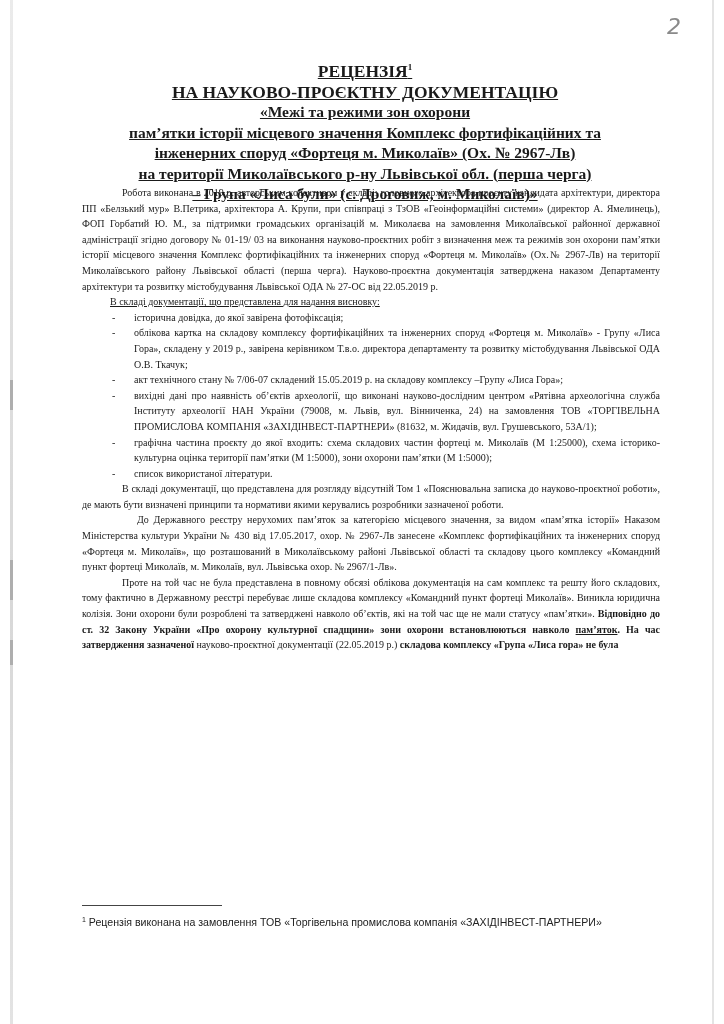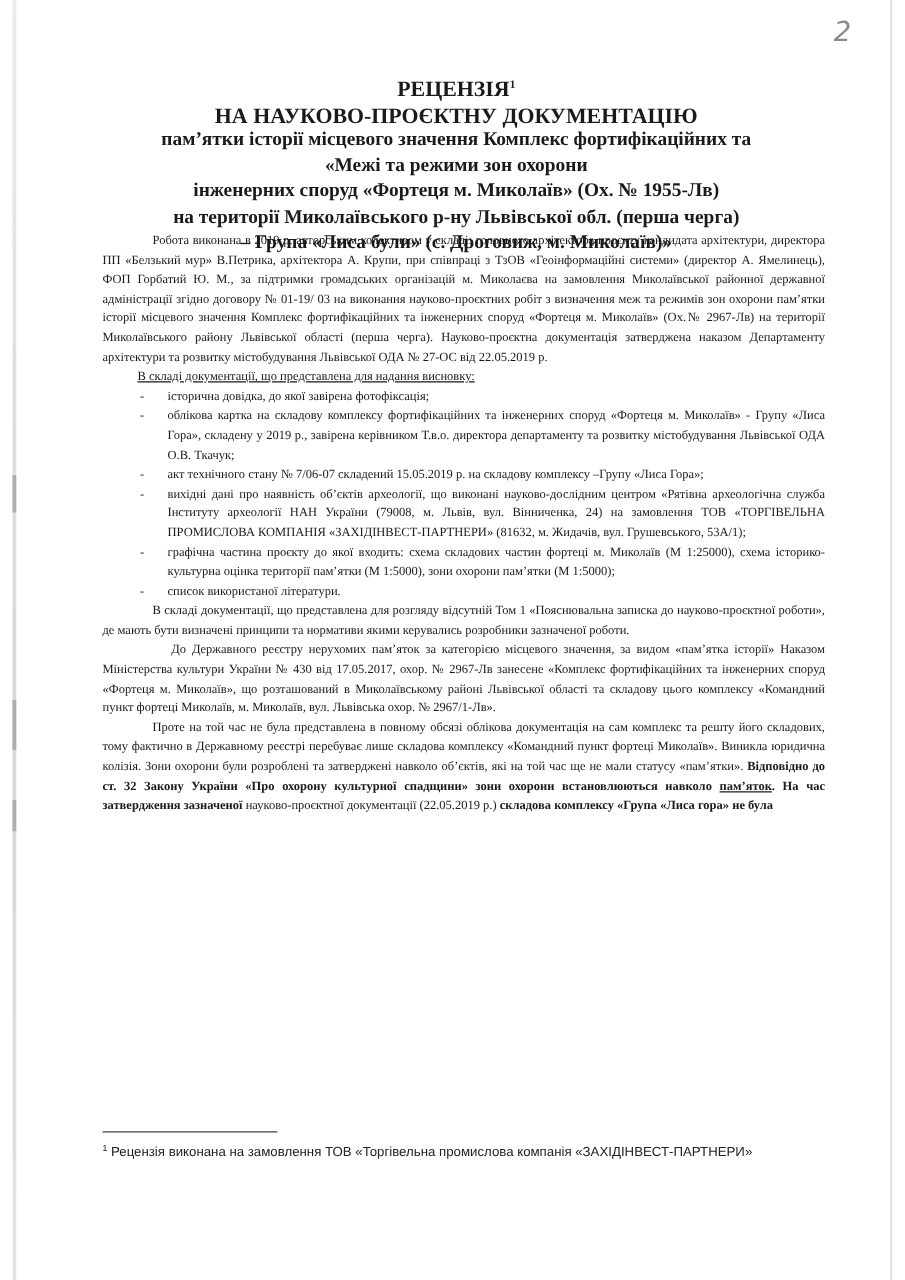--- a/index.html
+++ b/index.html
@@ -19,21 +19,21 @@
       position: absolute; left: 712px; top: 0; width: 2px; height: 1024px;
       background: #e4e4e4;
     }
     .page-number {
       position: absolute; left: 667px; top: 14px;
       font-family: "DejaVu Sans", sans-serif; font-style: italic;
       font-size: 22px; color: #8a8a8a; font-weight: 200;
     }
     .title-block {
       position: absolute; left: 70px; top: 57px; width: 590px;
-      text-align: center; font-weight: bold;
+      text-align: center; font-weight: bold; text-decoration: underline;
     }
     .title-block .tl { font-size: 17.5px; line-height: 20.5px; white-space: nowrap; }
     .title-block .tl.sm { font-size: 15.5px; }
     .title-block sup { font-size: 9px; vertical-align: 7px; }
     .body-text {
       position: absolute; left: 82px; top: 185px; width: 578px;
       font-size: 10px; line-height: 15.6px; text-align: justify;
     }
     .body-text p { margin: 0; }
     .indent { text-indent: 40px; }
@@ -62,23 +62,23 @@
   <div class="mark" style="top:560px;height:40px;"></div>
   <div class="mark" style="top:640px;height:25px;"></div>
 </div>
 <div class="scan-edge-right"></div>
 
 <div class="page-number">2</div>
 
 <div class="title-block">
   <div class="tl"><span>РЕЦЕНЗІЯ</span><sup>1</sup></div>
   <div class="tl">НА НАУКОВО-ПРОЄКТНУ ДОКУМЕНТАЦІЮ</div>
+  <div class="tl sm">«Межі та режими зон охорони</div>
   <div class="tl sm">пам’ятки історії місцевого значення Комплекс фортифікаційних та</div>
-  <div class="tl sm">«Межі та режими зон охорони</div>
-  <div class="tl sm">інженерних споруд «Фортеця м. Миколаїв» (Ох. № 1955-Лв)</div>
+  <div class="tl sm">інженерних споруд «Фортеця м. Миколаїв» (Ох. № 2967-Лв)</div>
   <div class="tl sm">на території Миколаївського р-ну Львівської обл. (перша черга)</div>
   <div class="tl sm">– Група «Лиса були» (с. Дроговиж, м. Миколаїв)»</div>
 </div>
 
 <div class="body-text">
   <p class="indent">Робота виконана в 2019 р. авторським колективом у складі: головного архітектора проєкту кандидата архітектури, директора ПП «Белзький мур» В.Петрика, архітектора А. Крупи, при співпраці з ТзОВ «Геоінформаційні системи» (директор А. Ямелинець), ФОП Горбатий Ю. М., за підтримки громадських організацій м. Миколаєва на замовлення Миколаївської районної державної адміністрації згідно договору № 01-19/ 03 на виконання науково-проєктних робіт з визначення меж та режимів зон охорони пам’ятки історії місцевого значення Комплекс фортифікаційних та інженерних споруд «Фортеця м. Миколаїв» (Ох.№ 2967-Лв) на території Миколаївського району Львівської області (перша черга). Науково-проєктна документація затверджена наказом Департаменту архітектури та розвитку містобудування Львівської ОДА № 27-ОС від 22.05.2019 р.</p>
   <p class="list-head u">В складі документації, що представлена для надання висновку:</p>
   <ul class="bullets">
     <li><span class="dash">-</span><span>історична довідка, до якої завірена фотофіксація;</span></li>
     <li><span class="dash">-</span><span>облікова картка на складову комплексу фортифікаційних та інженерних споруд «Фортеця м. Миколаїв» - Групу «Лиса Гора», складену у 2019 р., завірена керівником Т.в.о. директора департаменту та розвитку містобудування Львівської ОДА О.В. Ткачук;</span></li>

